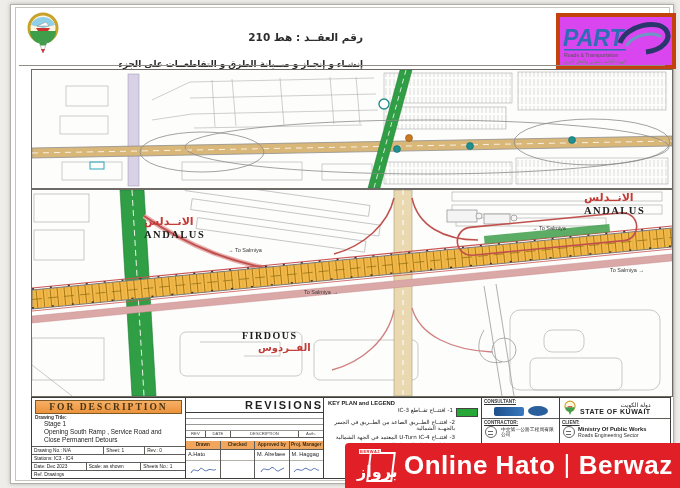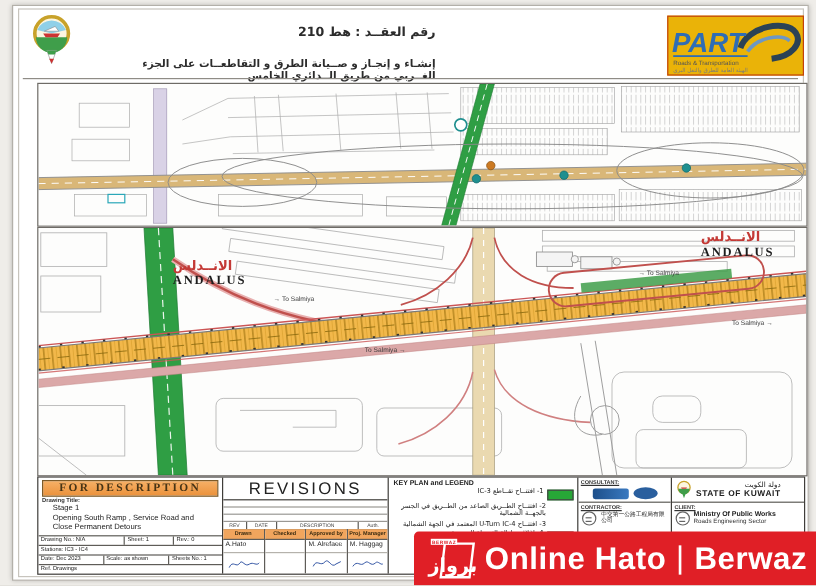--- a/index.html
+++ b/index.html
@@ -4,25 +4,25 @@
 <style>
   html,body{margin:0;padding:0;background:#d9d6d0;}
   #page{position:relative;width:680px;height:488px;background:#efede9;overflow:hidden;
         font-family:"Liberation Sans",sans-serif;color:#222;}
   .sheet{position:absolute;left:10px;top:4px;width:662px;height:478px;background:#fff;
          border:1px solid #b3b0a9;box-shadow:0 0 4px rgba(0,0,0,.25);}
   .frame{position:absolute;left:4px;top:2px;right:3px;bottom:2px;border:1px solid #c7c4bd;pointer-events:none;}
 
   
   .emblem{position:absolute;left:14px;top:6px;width:36px;height:44px;}
-  .hdr-ar{position:absolute;left:100px;top:16px;width:252px;direction:rtl;text-align:right;
+  .hdr-ar{position:absolute;left:100px;top:26px;width:252px;direction:rtl;text-align:right;
           font-family:"DejaVu Sans",sans-serif;color:#2c2c2c;}
   .hdr-line1{font-size:10.5px;font-weight:bold;}
   .hdr-line2{font-size:8.8px;font-weight:bold;margin-top:16px;}
-  .part-logo{position:absolute;left:545px;top:8px;width:112px;height:48px;border:1px solid #c2410c;background:#eab308;}
+  .part-logo{position:absolute;left:545px;top:8px;width:112px;height:48px;border:4px solid #c2410c;background:#d946ef;}
   .hdr-rule{position:absolute;left:8px;top:60px;width:646px;border-top:1px solid #8f8c86;}
 
   
   .map{position:absolute;left:20px;background:#fdfdfc;border:1px solid #6e6b66;overflow:hidden;}
   #mapU{top:64px;width:640px;height:118px;}
   #mapL{top:184px;width:640px;height:206px;}
   .map svg{position:absolute;left:0;top:0;}
 
   .mlabel{position:absolute;text-align:left;line-height:1.15;pointer-events:none;}
   .ar-red{color:#c43a36;font-weight:bold;font-family:"DejaVu Sans",sans-serif;font-size:11px;letter-spacing:1px;}
@@ -40,21 +40,21 @@
       text-align:center;letter-spacing:2px;padding:1px 0;}
   .dtl{font-size:4.8px;font-weight:bold;padding:0 3px;color:#333;}
   .dtt{font-size:6.4px;padding:0 0 0 12px;line-height:1.25;color:#222;}
   .fa{position:absolute;bottom:0;left:0;right:0;}
   .fr{display:flex;border-top:1px solid #5e5c58;}
   .fr span{display:block;padding:0px 2px;border-right:1px solid #5e5c58;font-size:4.8px;
            white-space:nowrap;overflow:hidden;line-height:7px;height:7px;}
   .fr span:last-child{border-right:none;}
   .f-wide{flex:1.5;} .f-mid{flex:1;} .f-sm{flex:.8;}
 
-  .rvh{font-weight:normal;font-size:14px;text-align:center;letter-spacing:2px;border-bottom:1px solid #3f3d3a;padding:1px 0;}
+  .rvh{font-weight:bold;font-size:11px;text-align:right;letter-spacing:2px;border-bottom:1px solid #3f3d3a;padding:1px 0;}
   .rvline{height:5px;border-bottom:1px solid #9a9894;}
   .rvcols{display:flex;border-bottom:1px solid #5e5c58;font-size:4.2px;color:#444;}
   .rvcols span{border-right:1px solid #5e5c58;text-align:center;line-height:6px;height:6px;overflow:hidden;}
   .rvcols span:last-child{border-right:none;}
   .appr{position:absolute;bottom:0;left:0;right:0;height:37px;display:flex;}
   .ac{flex:1;border-right:1px solid #5e5c58;display:flex;flex-direction:column;}
   .ac:last-child{border-right:none;}
   .role{background:#f1a55d;border-bottom:1px solid #5e5c58;font-size:4.6px;text-align:center;
         font-weight:bold;color:#3c2d12;line-height:8px;height:8px;white-space:nowrap;overflow:hidden;}
   .nm{font-size:5.6px;padding:1px 2px;border-bottom:1px solid #b5b2ac;height:8px;line-height:7px;white-space:nowrap;overflow:hidden;}
@@ -263,20 +263,24 @@
       </svg>
 
       <div class="mlabel" style="left:112px;top:26px;width:100px;">
         <div class="ar-red">الانــدلس</div>
         <div class="en-blk">ANDALUS</div>
       </div>
       <div class="mlabel" style="left:552px;top:2px;width:96px;">
         <div class="ar-red">الانــدلس</div>
         <div class="en-blk">ANDALUS</div>
       </div>
+      <div class="mlabel" style="left:210px;top:140px;width:115px;">
+        <div class="en-blk" style="font-size:10px;">FIRDOUS</div>
+        <div class="ar-red" style="font-size:10px;padding-left:16px;">الفــردوس</div>
+      </div>
       <div class="to-lab" style="left:196px;top:57px;">
         <span>→</span>
         <span>To Salmiya</span>
       </div>
       <div class="to-lab" style="left:272px;top:99px;">
         <span>To Salmiya</span>
         <span>→</span>
       </div>
       <div class="to-lab" style="left:500px;top:35px;">
         <span>→</span>

